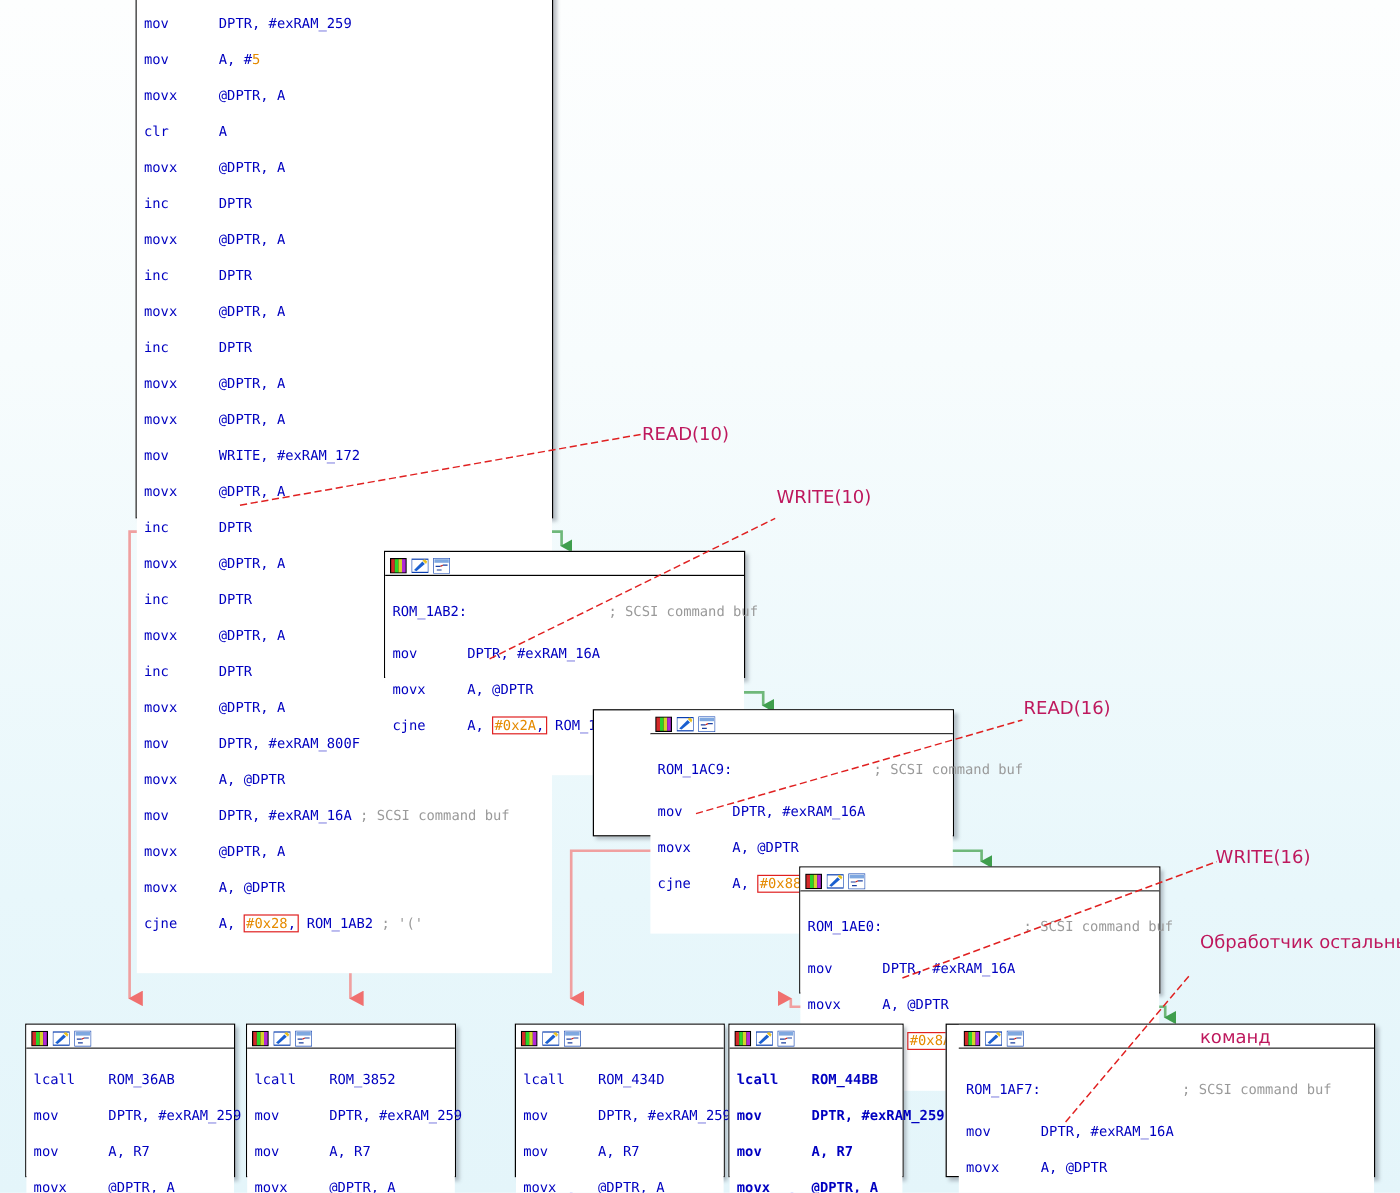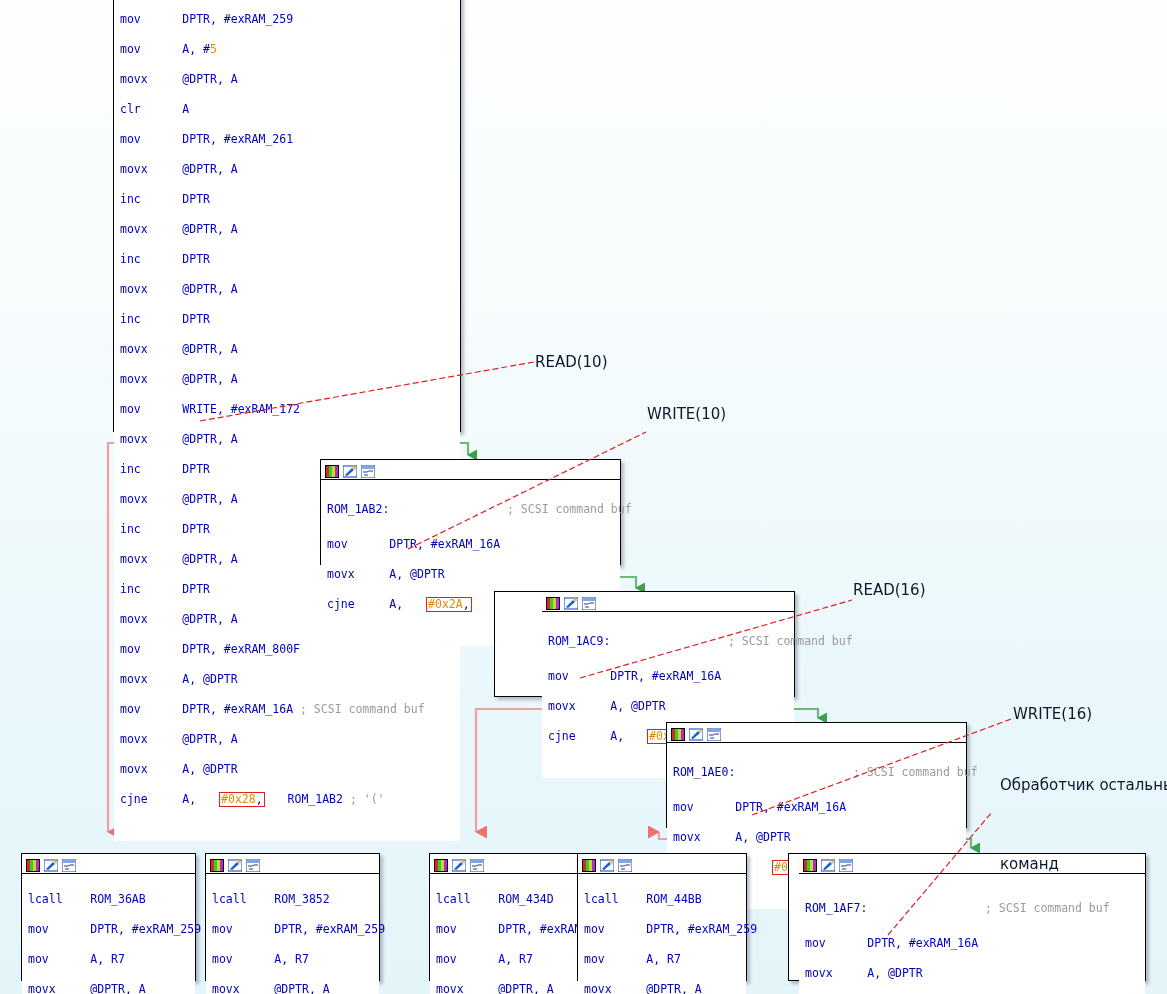--- a/index.html
+++ b/index.html
@@ -40,32 +40,32 @@
     color:#0000c0;
   }
   .row{height:15px;white-space:pre;}
   .lbl{color:#0000c0;}
   .cmt{color:#9a9a9a;}
   .num{color:#e58a00;}
   .chr{color:#9a9a9a;}
   .hl{
     display:inline-block;
     border:1px solid #e02020;
-    margin:-1px 16px;
+    margin:-1px 0;
     padding:0 1px;
     line-height:13px;
   }
 
   
   .ic{width:14px;height:13px;display:block;}
 
   
   .anno{
     position:absolute;
-    color:#0f172a;
+    color:#be185d;
     font-family:"DejaVu Sans","Liberation Sans",sans-serif;
     font-size:15px;
     line-height:19px;
     white-space:pre;
   }
   
   #edges{position:absolute;left:0;top:0;width:1167px;height:994px;pointer-events:none;}
   #annoLines{position:absolute;left:0;top:0;width:1167px;height:994px;pointer-events:none;}
 </style>
 </head>
@@ -105,21 +105,20 @@
     <path d="M660,980 L660,994" stroke="#2a2af0" stroke-width="2.2" fill="none"></path>
   </svg>
 
   <div class="node notitle" style="left:113px;top:-6px;width:348px;height:438px;">
     <div class="body">
       <div class="code">
 <div class="row"><span class="lbl">mov      DPTR, #exRAM_259</span></div>
 <div class="row"><span class="lbl">mov      A, #</span><span class="num">5</span></div>
 <div class="row"><span class="lbl">movx     @DPTR, A</span></div>
 <div class="row"><span class="lbl">clr      A</span></div>
-<div class="row"><span class="lbl">mov      DPTR, #exRAM_261</span></div>
 <div class="row"><span class="lbl">movx     @DPTR, A</span></div>
 <div class="row"><span class="lbl">inc      DPTR</span></div>
 <div class="row"><span class="lbl">movx     @DPTR, A</span></div>
 <div class="row"><span class="lbl">inc      DPTR</span></div>
 <div class="row"><span class="lbl">movx     @DPTR, A</span></div>
 <div class="row"><span class="lbl">inc      DPTR</span></div>
 <div class="row"><span class="lbl">movx     @DPTR, A</span></div>
 <div class="row"><span class="lbl">movx     @DPTR, A</span></div>
 <div class="row"><span class="lbl">mov      WRITE, #exRAM_172</span></div>
 <div class="row"><span class="lbl">movx     @DPTR, A</span></div>
@@ -327,21 +326,21 @@
 <div class="row"><span class="lbl">mov      DPTR, #exRAM_259</span></div>
 <div class="row"><span class="lbl">mov      A, R7</span></div>
 <div class="row"><span class="lbl">movx     @DPTR, A</span></div>
 
 
 
       </div>
     </div>
   </div>
 
-  <div class="node" style="left:577px;top:853px;width:170px;height:128px;">
+  <div class="node" style="left:607px;top:853px;width:146px;height:128px;font-weight:bold;">
     <div class="titlebar">
       <span class="ic"><svg width="14" height="13" viewBox="0 0 14 13">
             <rect x="0" y="0" width="14" height="13" fill="#000"></rect>
             <rect x="1" y="1" width="3" height="11" fill="#d42a2a"></rect>
             <rect x="4" y="1" width="3" height="11" fill="#2ad42a"></rect>
             <rect x="7" y="1" width="3" height="11" fill="#d4d42a"></rect>
             <rect x="10" y="1" width="3" height="11" fill="#b02ad4"></rect>
           </svg></span>
       <span class="ic"><svg width="14" height="13" viewBox="0 0 14 13">
             <rect x="0" y="1" width="14" height="11" fill="#fff" stroke="#0a3fb0"></rect>

